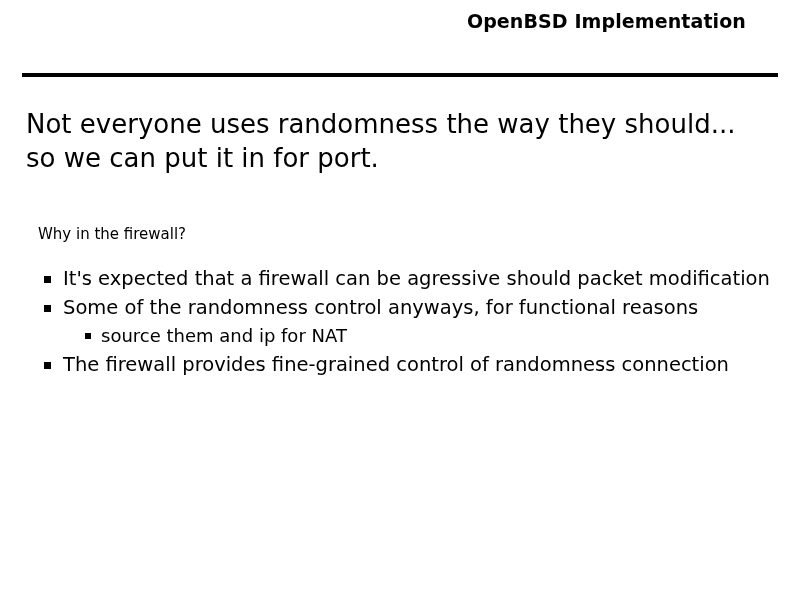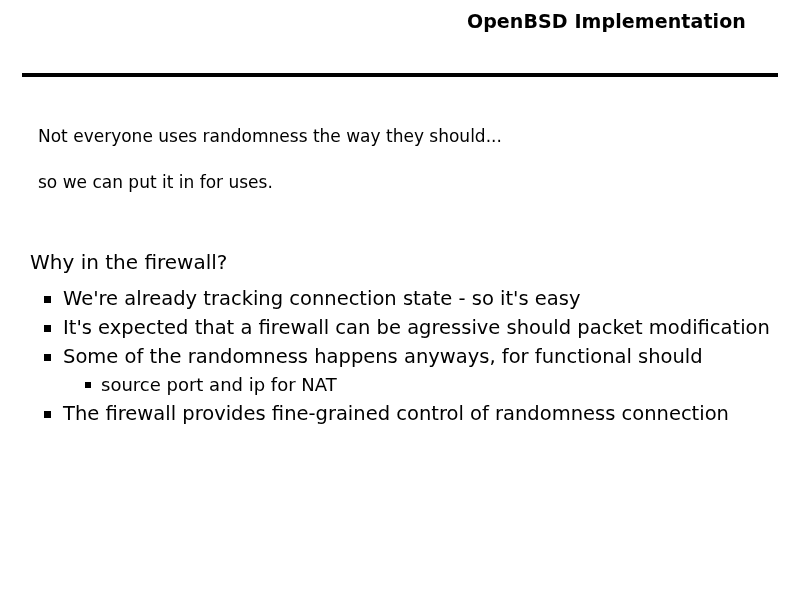--- a/index.html
+++ b/index.html
@@ -44,32 +44,32 @@
     height: 4px;
     background: #000000;
   }
   .body {
     position: absolute;
     top: 105px;
     left: 22px;
     width: 756px;
   }
   .para {
-    font-size: 17px;
+    font-size: 26px;
     line-height: 30px;
-    margin: 16px;
+    margin: 4px;
     white-space: pre;
   }
   .spacer {
     height: 24px;
   }
   .question {
-    font-size: 20px;
+    font-size: 15px;
     line-height: 30px;
-    margin: 8px;
+    margin: 16px;
     padding-top: 2px;
   }
   ul.level1 {
     list-style: none;
     margin: 2px 0 0 0;
     padding: 0 0 0 22px;
   }
   ul.level1 > li {
     position: relative;
     font-size: 19.5px;
@@ -114,42 +114,38 @@
 <div class="slide">
 
   <div class="header-right">OpenBSD Implementation</div>
 
 
   <div class="title-rule"></div>
 
   <div class="body">
 
     <p class="para">Not everyone uses randomness the way they should...</p>
-    <p class="para">so we can put it in for uses.</p>
+    <p class="para">so we can put it in for port.</p>
 
     <div class="spacer"></div>
 
     <p class="question">Why in the firewall?</p>
 
     <ul class="level1">
       <li>
         <span class="bullet"></span>
-        <span class="li-text">We're already tracking connection state - so it's easy</span>
-      </li>
-      <li>
-        <span class="bullet"></span>
         <span class="li-text">It's expected that a firewall can be agressive should packet modification</span>
       </li>
       <li>
         <span class="bullet"></span>
-        <span class="li-text">Some of the randomness happens anyways, for functional should</span>
+        <span class="li-text">Some of the randomness control anyways, for functional reasons</span>
         <ul class="level2">
           <li>
             <span class="bullet"></span>
-            <span class="li-text">source port and ip for NAT</span>
+            <span class="li-text">source them and ip for NAT</span>
           </li>
         </ul>
       </li>
       <li>
         <span class="bullet"></span>
         <span class="li-text">The firewall provides fine-grained control of randomness connection</span>
       </li>
     </ul>
 
   </div>

